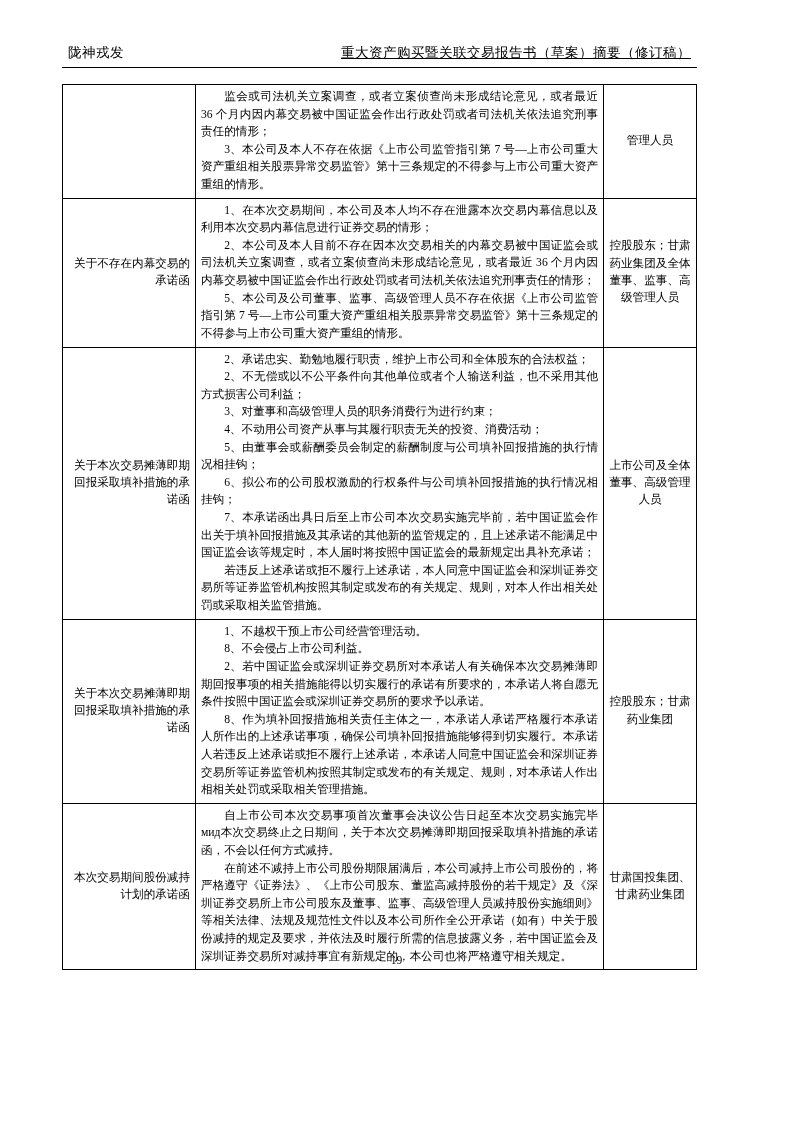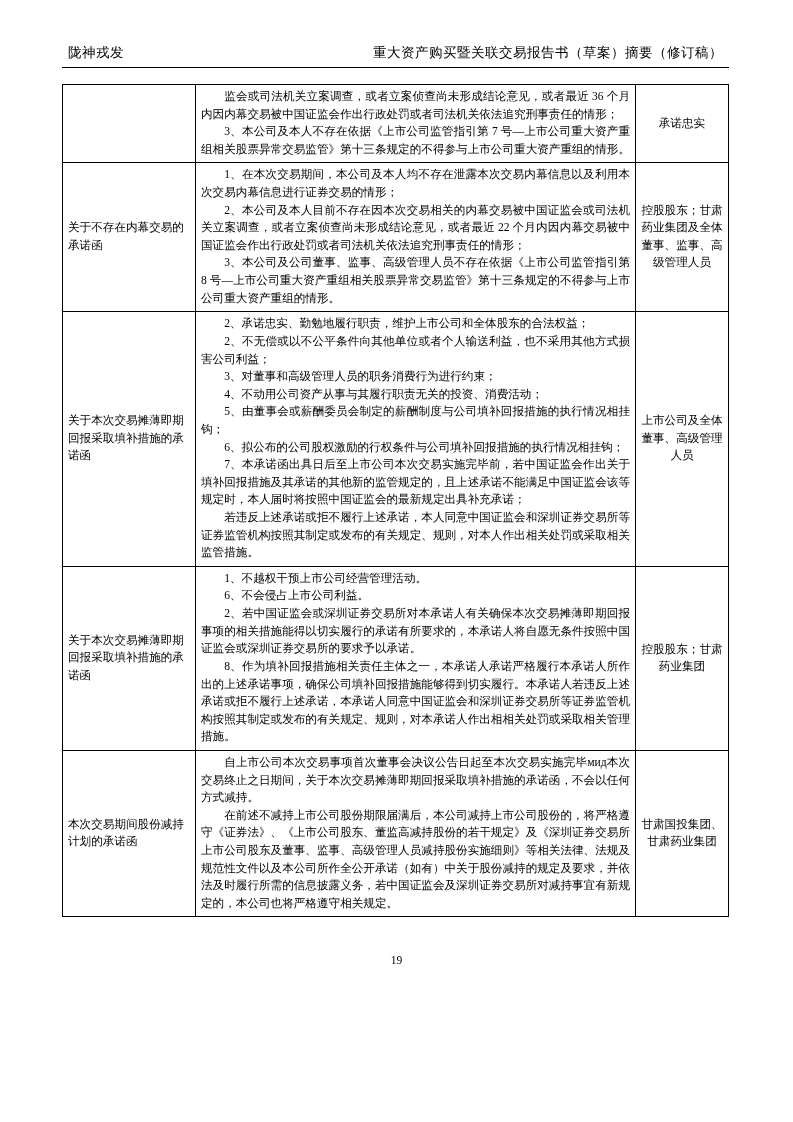--- a/index.html
+++ b/index.html
@@ -11,37 +11,38 @@
     width: 793px;
     height: 1122px;
     font-family: "Liberation Serif", "DejaVu Serif", serif;
     color: #000000;
   }
   .page {
     position: relative;
     width: 793px;
     height: 994px;
     box-sizing: border-box;
-    padding: 44px 64px 30px 62px;
+    padding: 44px 96px 30px 62px;
   }
   .header {
     display: flex;
     justify-content: space-between;
     align-items: flex-end;
     font-size: 13.5px;
     letter-spacing: 0.5px;
     padding: 0 6px 5px 6px;
     border-bottom: 1.2px solid #000;
     margin-bottom: 16px;
   }
   .header-left {
     font-weight: normal;
   }
   .header-right {
     font-weight: normal;
+    text-decoration: underline;
   }
   table.doc-table {
     width: 100%;
     border-collapse: collapse;
     table-layout: fixed;
     font-size: 11.6px;
     line-height: 1.52;
   }
   table.doc-table td {
     border: 0.9px solid #000;
@@ -63,21 +64,21 @@
   .para {
     margin: 0;
     text-align: justify;
     text-justify: inter-ideograph;
   }
   .para-indent {
     text-indent: 2em;
   }
   .label-text {
     display: block;
-    text-align: left;
+    text-align: right;
     line-height: 1.5;
   }
   .party-text {
     display: block;
     text-align: center;
     line-height: 1.5;
   }
   .page-number {
     position: absolute;
     left: 0;
@@ -102,32 +103,32 @@
 
       <tr>
         <td class="col-label">
           <span class="label-text"></span>
         </td>
         <td class="col-body">
           <p class="para para-indent">监会或司法机关立案调查，或者立案侦查尚未形成结论意见，或者最近 36 个月内因内幕交易被中国证监会作出行政处罚或者司法机关依法追究刑事责任的情形；</p>
           <p class="para para-indent">3、本公司及本人不存在依据《上市公司监管指引第 7 号—上市公司重大资产重组相关股票异常交易监管》第十三条规定的不得参与上市公司重大资产重组的情形。</p>
         </td>
         <td class="col-party">
-          <span class="party-text">承诺忠实</span>
+          <span class="party-text">管理人员</span>
         </td>
       </tr>
 
       <tr>
         <td class="col-label">
           <span class="label-text">关于不存在内幕交易的承诺函</span>
         </td>
         <td class="col-body">
           <p class="para para-indent">1、在本次交易期间，本公司及本人均不存在泄露本次交易内幕信息以及利用本次交易内幕信息进行证券交易的情形；</p>
-          <p class="para para-indent">2、本公司及本人目前不存在因本次交易相关的内幕交易被中国证监会或司法机关立案调查，或者立案侦查尚未形成结论意见，或者最近 22 个月内因内幕交易被中国证监会作出行政处罚或者司法机关依法追究刑事责任的情形；</p>
-          <p class="para para-indent">3、本公司及公司董事、监事、高级管理人员不存在依据《上市公司监管指引第 8 号—上市公司重大资产重组相关股票异常交易监管》第十三条规定的不得参与上市公司重大资产重组的情形。</p>
+          <p class="para para-indent">2、本公司及本人目前不存在因本次交易相关的内幕交易被中国证监会或司法机关立案调查，或者立案侦查尚未形成结论意见，或者最近 36 个月内因内幕交易被中国证监会作出行政处罚或者司法机关依法追究刑事责任的情形；</p>
+          <p class="para para-indent">5、本公司及公司董事、监事、高级管理人员不存在依据《上市公司监管指引第 7 号—上市公司重大资产重组相关股票异常交易监管》第十三条规定的不得参与上市公司重大资产重组的情形。</p>
         </td>
         <td class="col-party">
           <span class="party-text">控股股东；甘肃药业集团及全体董事、监事、高级管理人员</span>
         </td>
       </tr>
 
       <tr>
         <td class="col-label">
           <span class="label-text">关于本次交易摊薄即期回报采取填补措施的承诺函</span>
         </td>
@@ -145,21 +146,21 @@
           <span class="party-text">上市公司及全体董事、高级管理人员</span>
         </td>
       </tr>
 
       <tr>
         <td class="col-label">
           <span class="label-text">关于本次交易摊薄即期回报采取填补措施的承诺函</span>
         </td>
         <td class="col-body">
           <p class="para para-indent">1、不越权干预上市公司经营管理活动。</p>
-          <p class="para para-indent">6、不会侵占上市公司利益。</p>
+          <p class="para para-indent">8、不会侵占上市公司利益。</p>
           <p class="para para-indent">2、若中国证监会或深圳证券交易所对本承诺人有关确保本次交易摊薄即期回报事项的相关措施能得以切实履行的承诺有所要求的，本承诺人将自愿无条件按照中国证监会或深圳证券交易所的要求予以承诺。</p>
           <p class="para para-indent">8、作为填补回报措施相关责任主体之一，本承诺人承诺严格履行本承诺人所作出的上述承诺事项，确保公司填补回报措施能够得到切实履行。本承诺人若违反上述承诺或拒不履行上述承诺，本承诺人同意中国证监会和深圳证券交易所等证券监管机构按照其制定或发布的有关规定、规则，对本承诺人作出相相关处罚或采取相关管理措施。</p>
         </td>
         <td class="col-party">
           <span class="party-text">控股股东；甘肃药业集团</span>
         </td>
       </tr>
 
 
 

